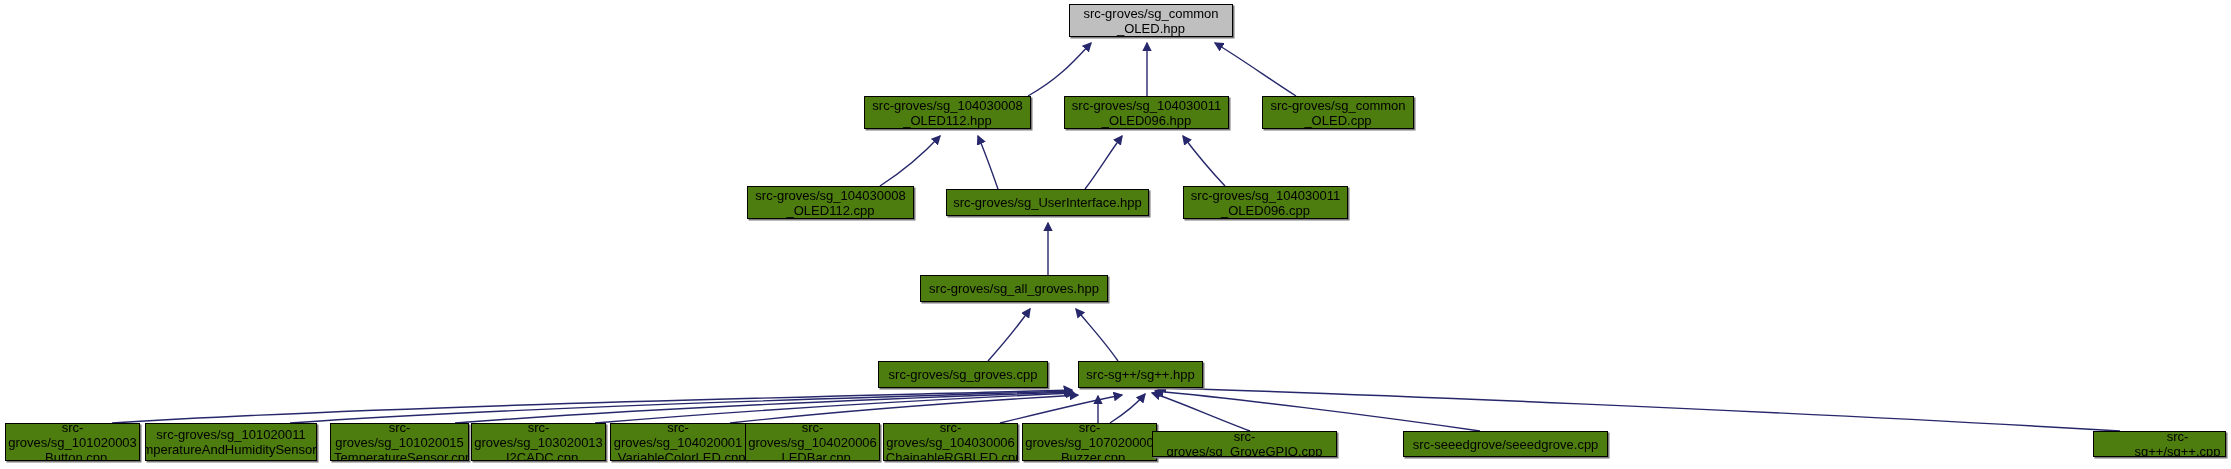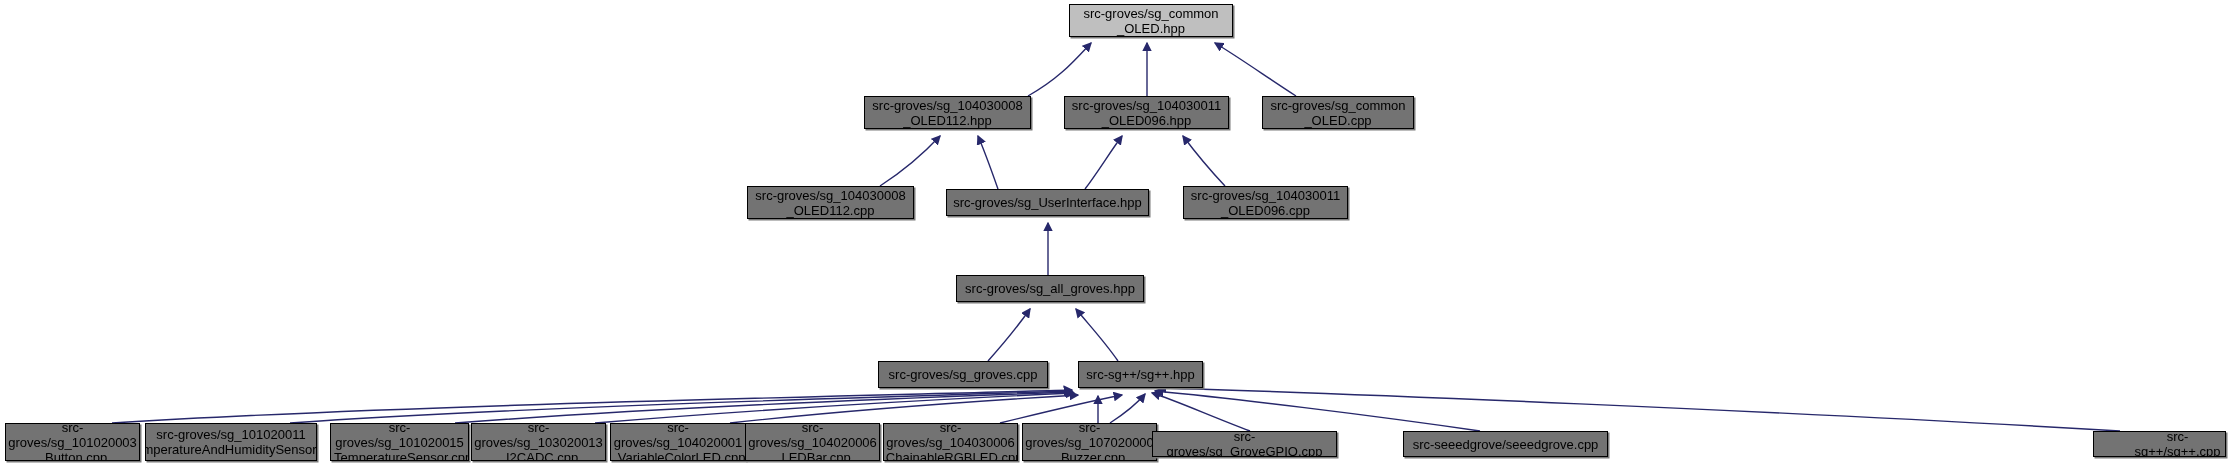--- a/index.html
+++ b/index.html
@@ -18,21 +18,21 @@
     position: absolute;
     left: 0;
     top: 0;
     width: 2231px;
     height: 469px;
   }
   .node-box {
     position: absolute;
     box-sizing: border-box;
     border: 1px solid #000000;
-    background: #737373;
+    background: #4d7c0f;
     display: flex;
     align-items: center;
     justify-content: center;
     text-align: center;
     font-family: "Liberation Sans", sans-serif;
     font-size: 13px;
     line-height: 15px;
     color: #000000;
     white-space: pre-line;
     letter-spacing: 0px;
@@ -92,21 +92,21 @@
 _OLED112.hpp</span></div>
       <div class="node-box" style="left: 1064px; top: 96px; width: 165px; height: 33px;"><span class="node-label">src-groves/sg_104030011
 _OLED096.hpp</span></div>
       <div class="node-box" style="left: 1262px; top: 96px; width: 152px; height: 33px;"><span class="node-label">src-groves/sg_common
 _OLED.cpp</span></div>
       <div class="node-box" style="left: 747px; top: 186px; width: 167px; height: 33px;"><span class="node-label">src-groves/sg_104030008
 _OLED112.cpp</span></div>
       <div class="node-box" style="left: 946px; top: 189px; width: 203px; height: 27px;"><span class="node-label">src-groves/sg_UserInterface.hpp</span></div>
       <div class="node-box" style="left: 1183px; top: 186px; width: 165px; height: 33px;"><span class="node-label">src-groves/sg_104030011
 _OLED096.cpp</span></div>
-      <div class="node-box" style="left: 956px; top: 275px; width: 188px; height: 27px;"><span class="node-label">src-groves/sg_all_groves.hpp</span></div>
+      <div class="node-box" style="left: 920px; top: 275px; width: 188px; height: 27px;"><span class="node-label">src-groves/sg_all_groves.hpp</span></div>
       <div class="node-box" style="left: 878px; top: 361px; width: 170px; height: 27px;"><span class="node-label">src-groves/sg_groves.cpp</span></div>
       <div class="node-box" style="left: 1078px; top: 361px; width: 125px; height: 27px;"><span class="node-label">src-sg++/sg++.hpp</span></div>
       <div class="node-box" style="left: 5px; top: 423px; width: 135px; height: 38px;"><span class="node-label">src-groves/sg_101020003
 _Button.cpp</span></div>
       <div class="node-box" style="left: 145px; top: 423px; width: 172px; height: 38px;"><span class="node-label">src-groves/sg_101020011
 _TemperatureAndHumiditySensor.cpp</span></div>
       <div class="node-box" style="left: 330px; top: 423px; width: 139px; height: 38px;"><span class="node-label">src-groves/sg_101020015
 _TemperatureSensor.cpp</span></div>
       <div class="node-box" style="left: 471px; top: 423px; width: 135px; height: 38px; justify-content: center;"><span class="node-label">src-groves/sg_103020013
 _I2CADC.cpp</span></div>

